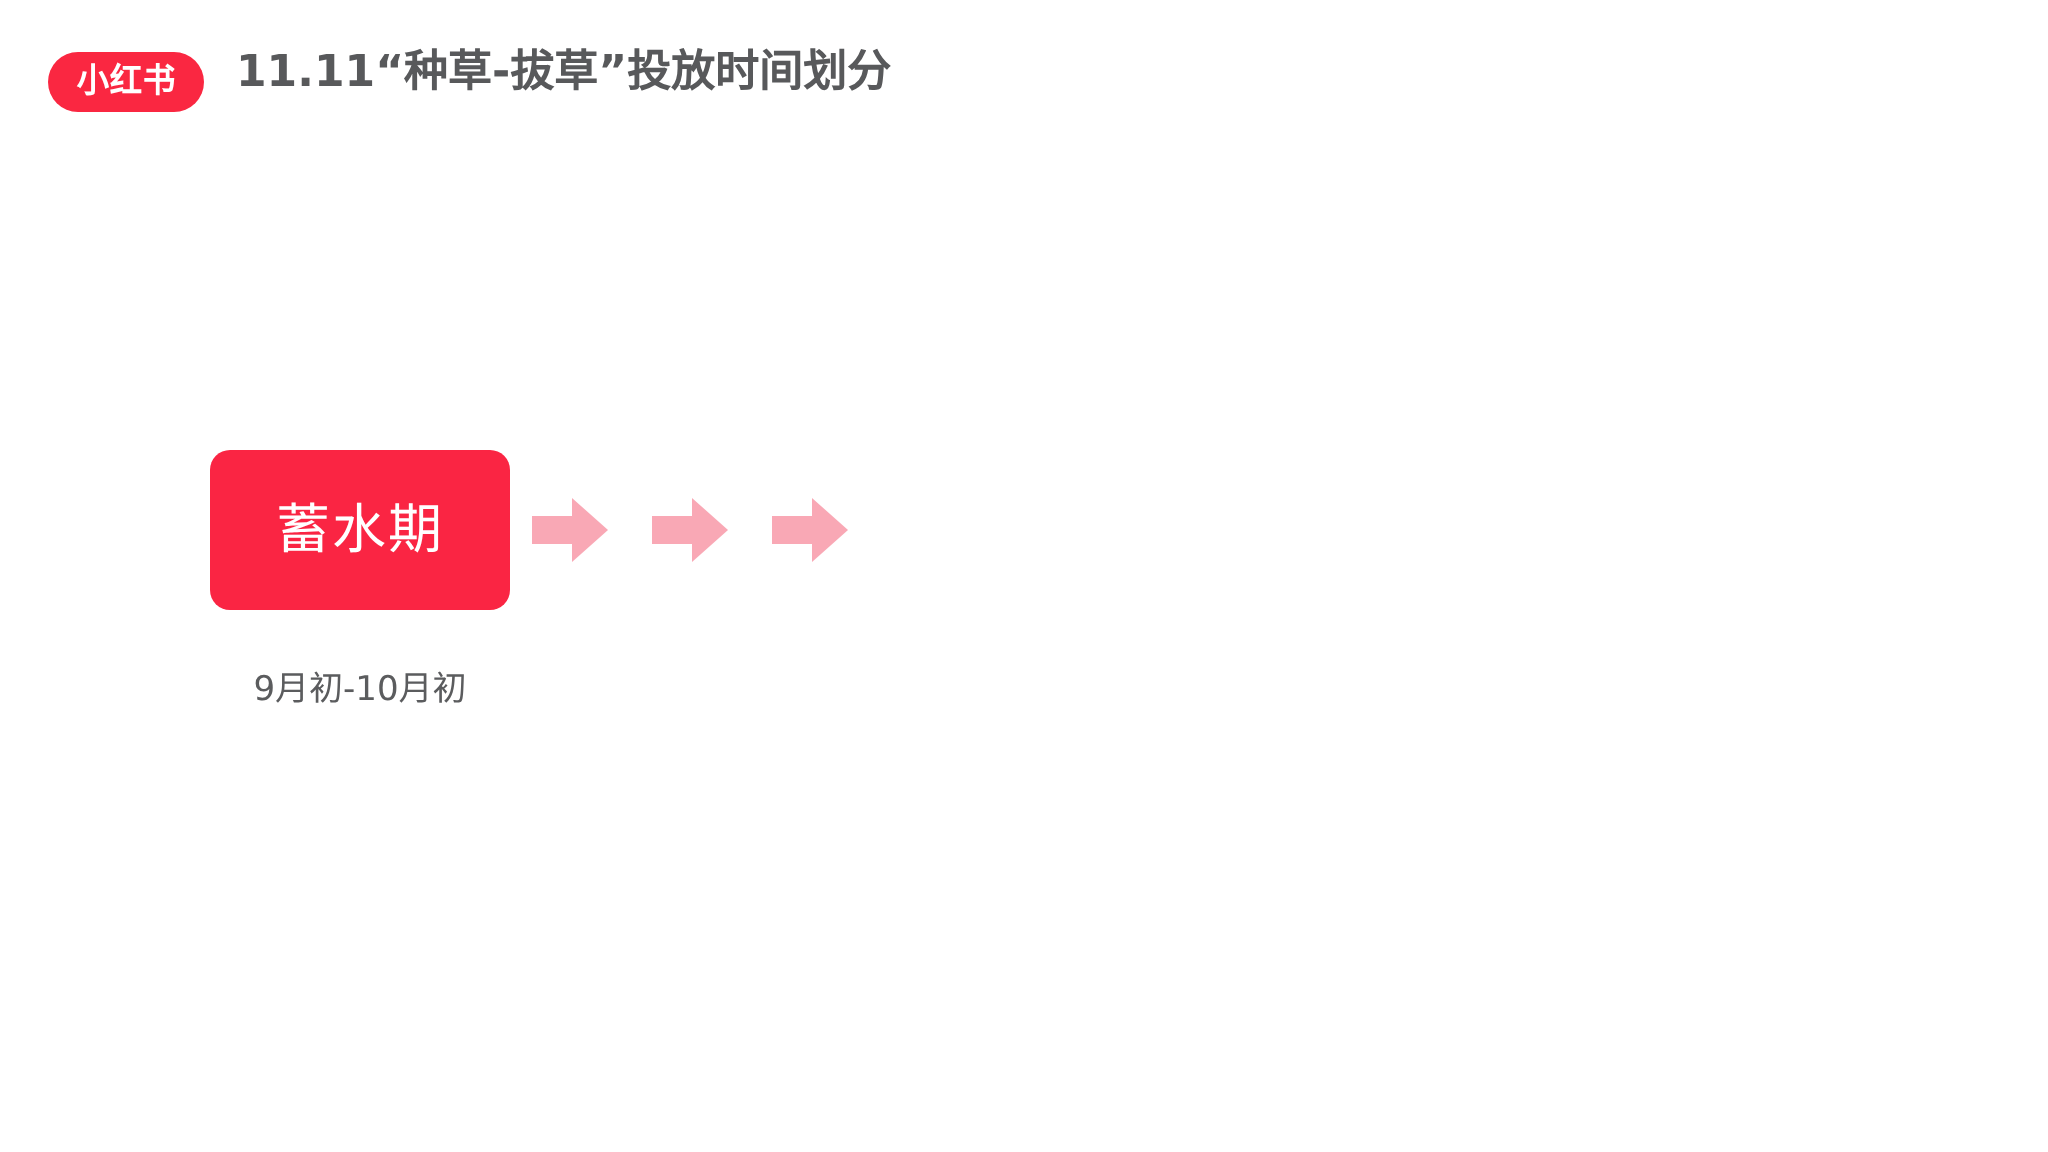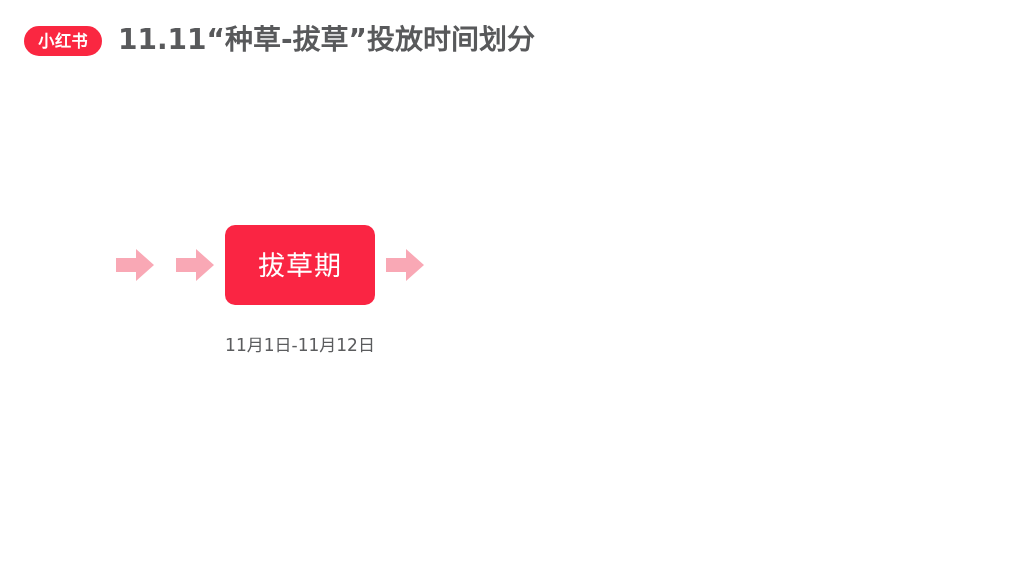--- a/index.html
+++ b/index.html
@@ -42,21 +42,21 @@
     font-weight: bold;
     letter-spacing: 0.5px;
     line-height: 1;
     font-family: "DejaVu Sans", "Liberation Sans", sans-serif;
     transform: scaleX(0.95);
   }
 
   .page-title {
     margin-left: 16px;
     color: #58595B;
-    font-size: 28px;
+    font-size: 22px;
     font-weight: bold;
     line-height: 1;
     white-space: nowrap;
     font-family: "DejaVu Sans", "Liberation Sans", sans-serif;
   }
 
   
   .timeline {
     position: absolute;
     left: 105px;
@@ -121,40 +121,40 @@
 
   <div class="brand-logo">
     <span class="brand-logo-text">小红书</span>
   </div>
 
   <div class="page-title">11.11“种草-拔草”投放时间划分</div>
 </div>
 
 <div class="timeline">
 
+  <div class="stage">
+    <div class="stage-box">
+      <span class="stage-box-label">蓄水期</span>
+    </div>
+    <div class="stage-caption">9月初-10月初</div>
+  </div>
 
   <div class="connector">
     <svg class="arrow-svg" width="38" height="32" viewBox="0 0 38 32">
       <polygon points="0,9 20,9 20,0 38,16 20,32 20,23 0,23" fill="#F9A8B5"></polygon>
     </svg>
   </div>
 
 
   <div class="connector">
     <svg class="arrow-svg" width="38" height="32" viewBox="0 0 38 32">
       <polygon points="0,9 20,9 20,0 38,16 20,32 20,23 0,23" fill="#F9A8B5"></polygon>
     </svg>
   </div>
 
-  <div class="stage">
-    <div class="stage-box">
-      <span class="stage-box-label">拔草期</span>
-    </div>
-    <div class="stage-caption">11月1日-11月12日</div>
-  </div>
 
   <div class="connector">
     <svg class="arrow-svg" width="38" height="32" viewBox="0 0 38 32">
       <polygon points="0,9 20,9 20,0 38,16 20,32 20,23 0,23" fill="#F9A8B5"></polygon>
     </svg>
   </div>
 
 
 </div>
 

